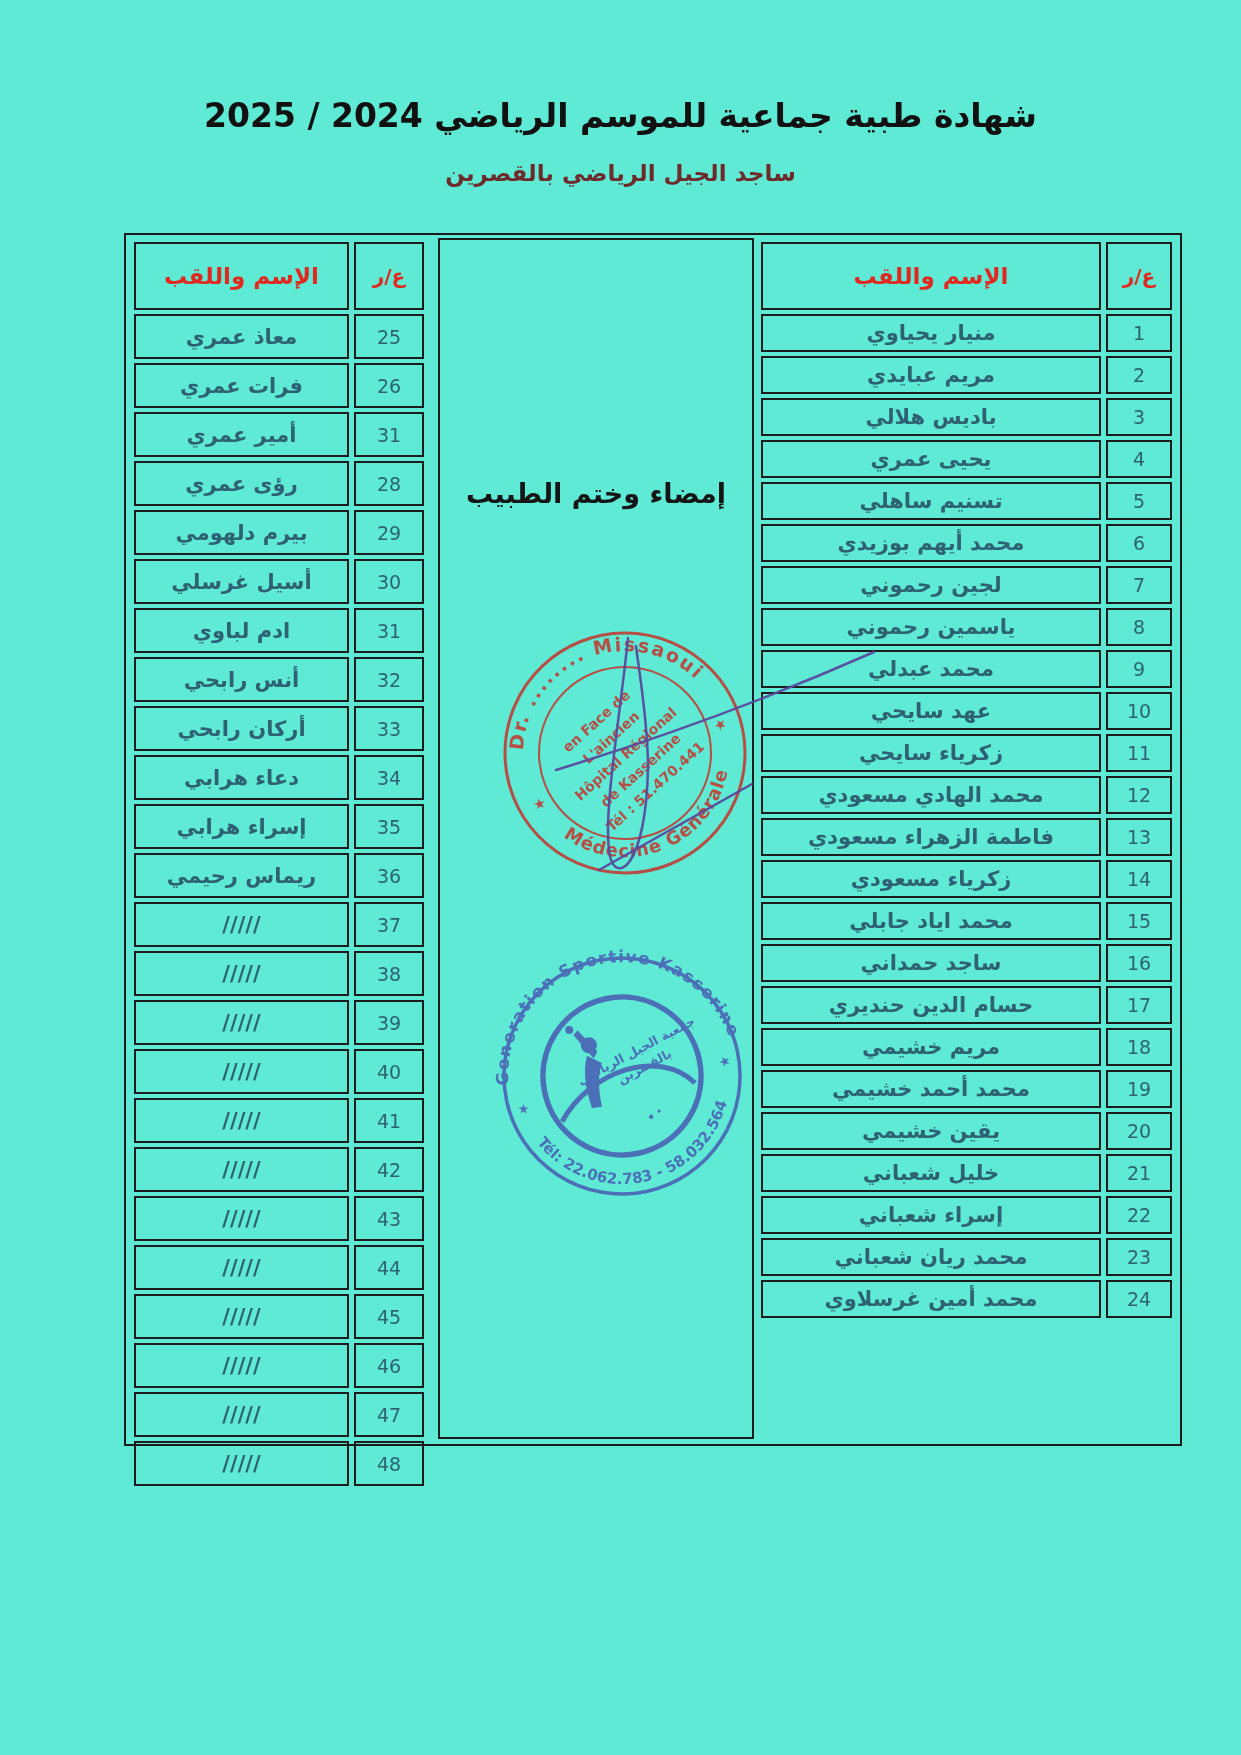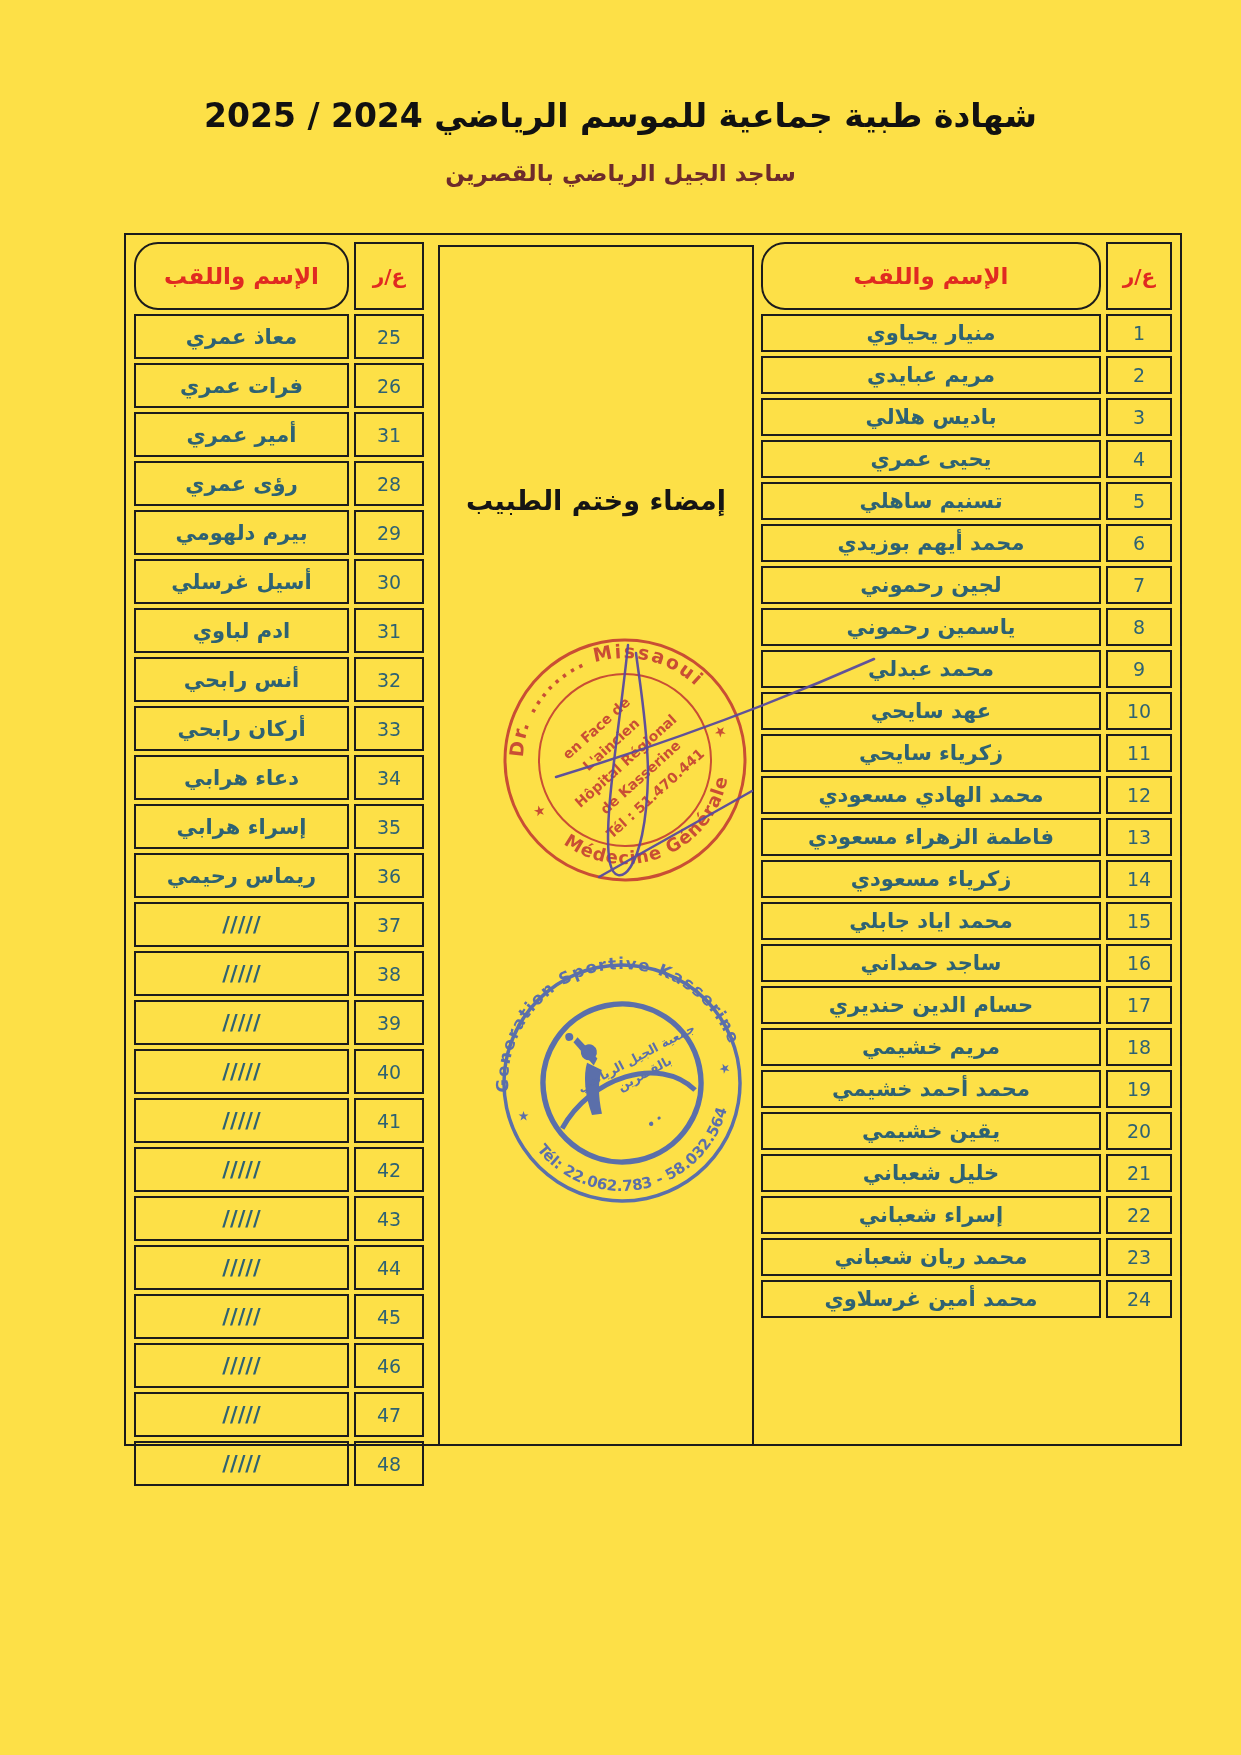--- a/index.html
+++ b/index.html
@@ -1,50 +1,50 @@
 <!DOCTYPE html>
 <html lang="ar"><head>
 <meta charset="utf-8">
 <style>
   html,body{margin:0;padding:0;background:#ffffff;}
   .page{
-    position:relative;width:1241px;height:1755px;background:#fde047;
+    position:relative;width:1241px;height:1755px;background:#5eead4;
     font-family:"DejaVu Sans",sans-serif;overflow:hidden;
   }
   .doc-title{
     position:absolute;top:96px;left:0;width:100%;text-align:center;
     font-size:33px;font-weight:bold;color:#111111;direction:rtl;
   }
   .doc-subtitle{
     position:absolute;top:160px;left:0;width:100%;text-align:center;
     font-size:23px;font-weight:bold;color:#6e2b2b;direction:rtl;
   }
   .frame{
     position:absolute;left:124px;top:233px;width:1058px;height:1213px;
     border:2px solid #1b1b1b;box-sizing:border-box;
   }
   table.roster{border-collapse:separate;border-spacing:5px 4px;table-layout:fixed;position:absolute;}
   table.roster .cell{
     border:2px solid #1c1c1c;text-align:center;vertical-align:middle;
     box-sizing:content-box;overflow:hidden;white-space:nowrap;
   }
-  th.name-head{color:#e02a21;font-size:23px;font-weight:bold;height:62px;border-radius:24px;}
+  th.name-head{color:#e02a21;font-size:23px;font-weight:bold;height:62px;}
   th.num-head{color:#e02a21;font-size:20px;font-weight:bold;height:62px;margin-top:44px;}
   td.name-cell{color:#2e6273;font-size:21px;font-weight:bold;direction:rtl;}
   td.num-cell{color:#2e6273;font-size:19px;font-weight:normal;}
   .left-roster{left:3px;top:3px;}
   .left-roster .name-col{width:215px;}
   .left-roster .num-col{width:70px;}
   .left-roster td{height:39px;}
   .right-roster{right:3px;top:3px;}
   .right-roster .name-col{width:340px;}
   .right-roster .num-col{width:66px;}
   .right-roster td{height:32px;}
   .middle-cell{
-    position:absolute;left:312px;top:10px;width:316px;height:1201px;
+    position:absolute;left:312px;top:3px;width:316px;height:1201px;
     border:2px solid #1c1c1c;box-sizing:border-box;
   }
   .doctor-label{
     position:absolute;top:238px;left:0;width:100%;text-align:center;
     font-size:27px;font-weight:bold;color:#151515;direction:rtl;
   }
   .stamp{position:absolute;}
   .red-stamp{left:50px;top:378px;opacity:.88;}
   .blue-stamp{left:52px;top:706px;opacity:.9;}
   .signature{position:absolute;left:100px;top:388px;opacity:.95;z-index:5;overflow:visible;}

